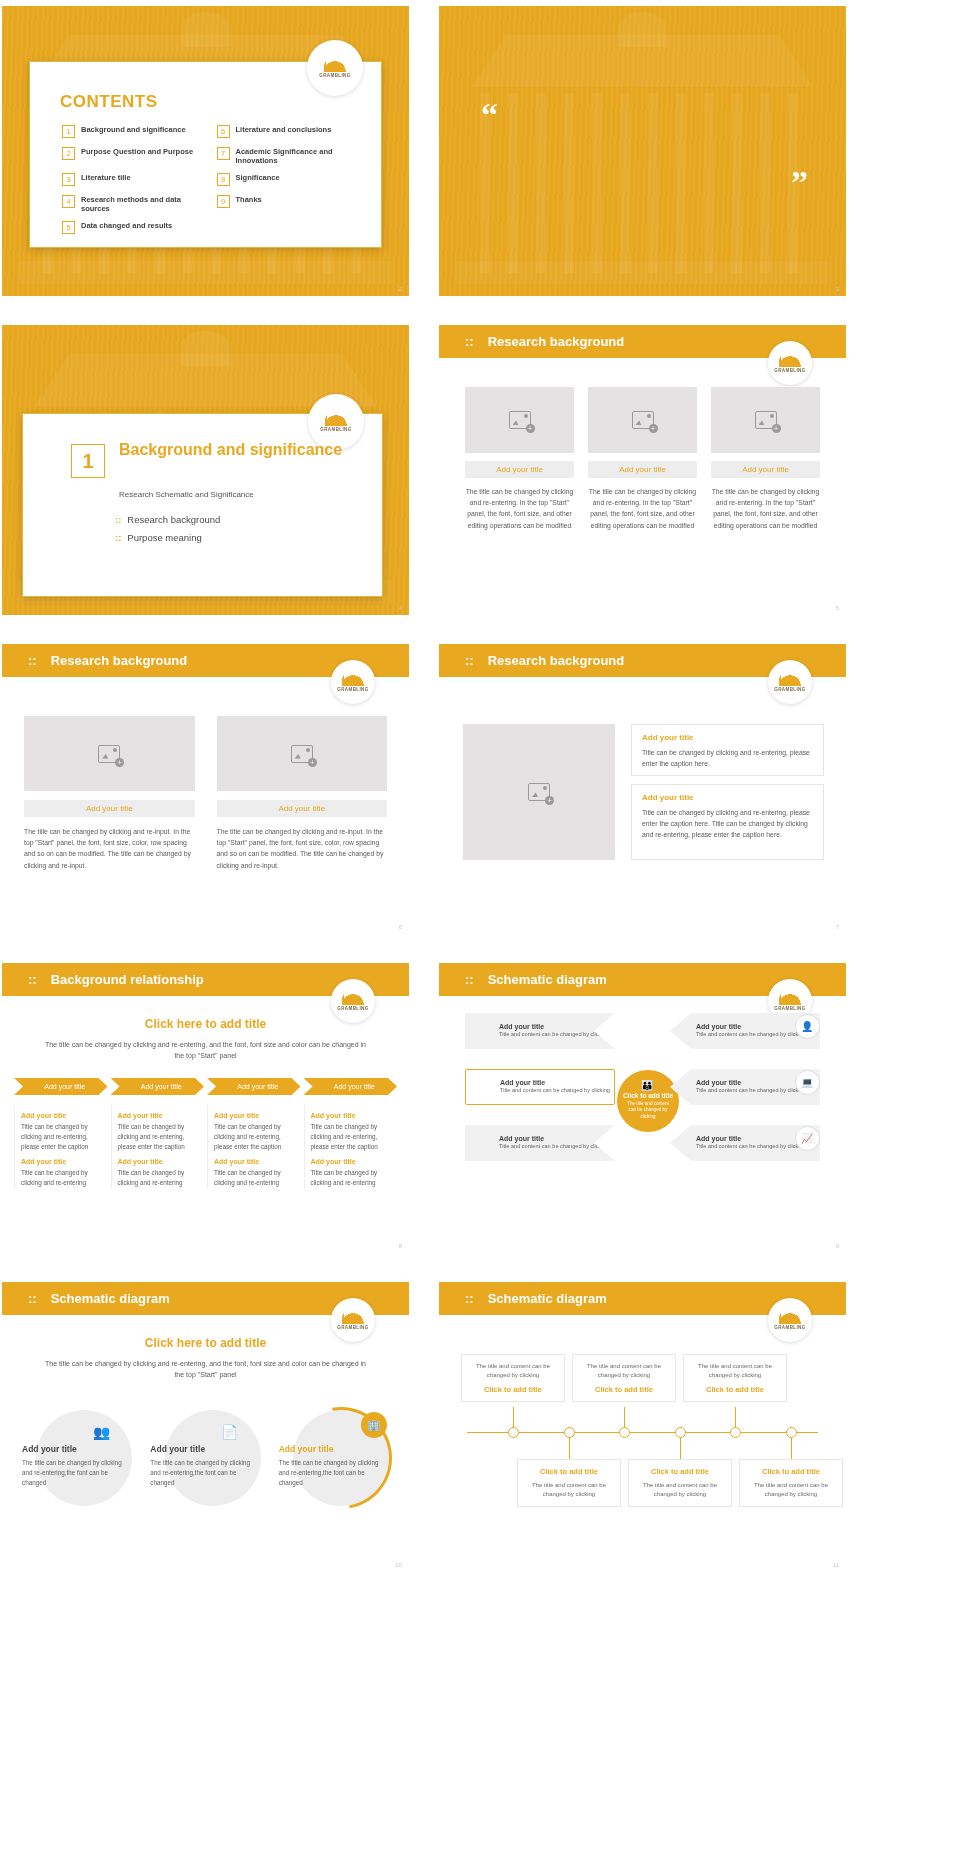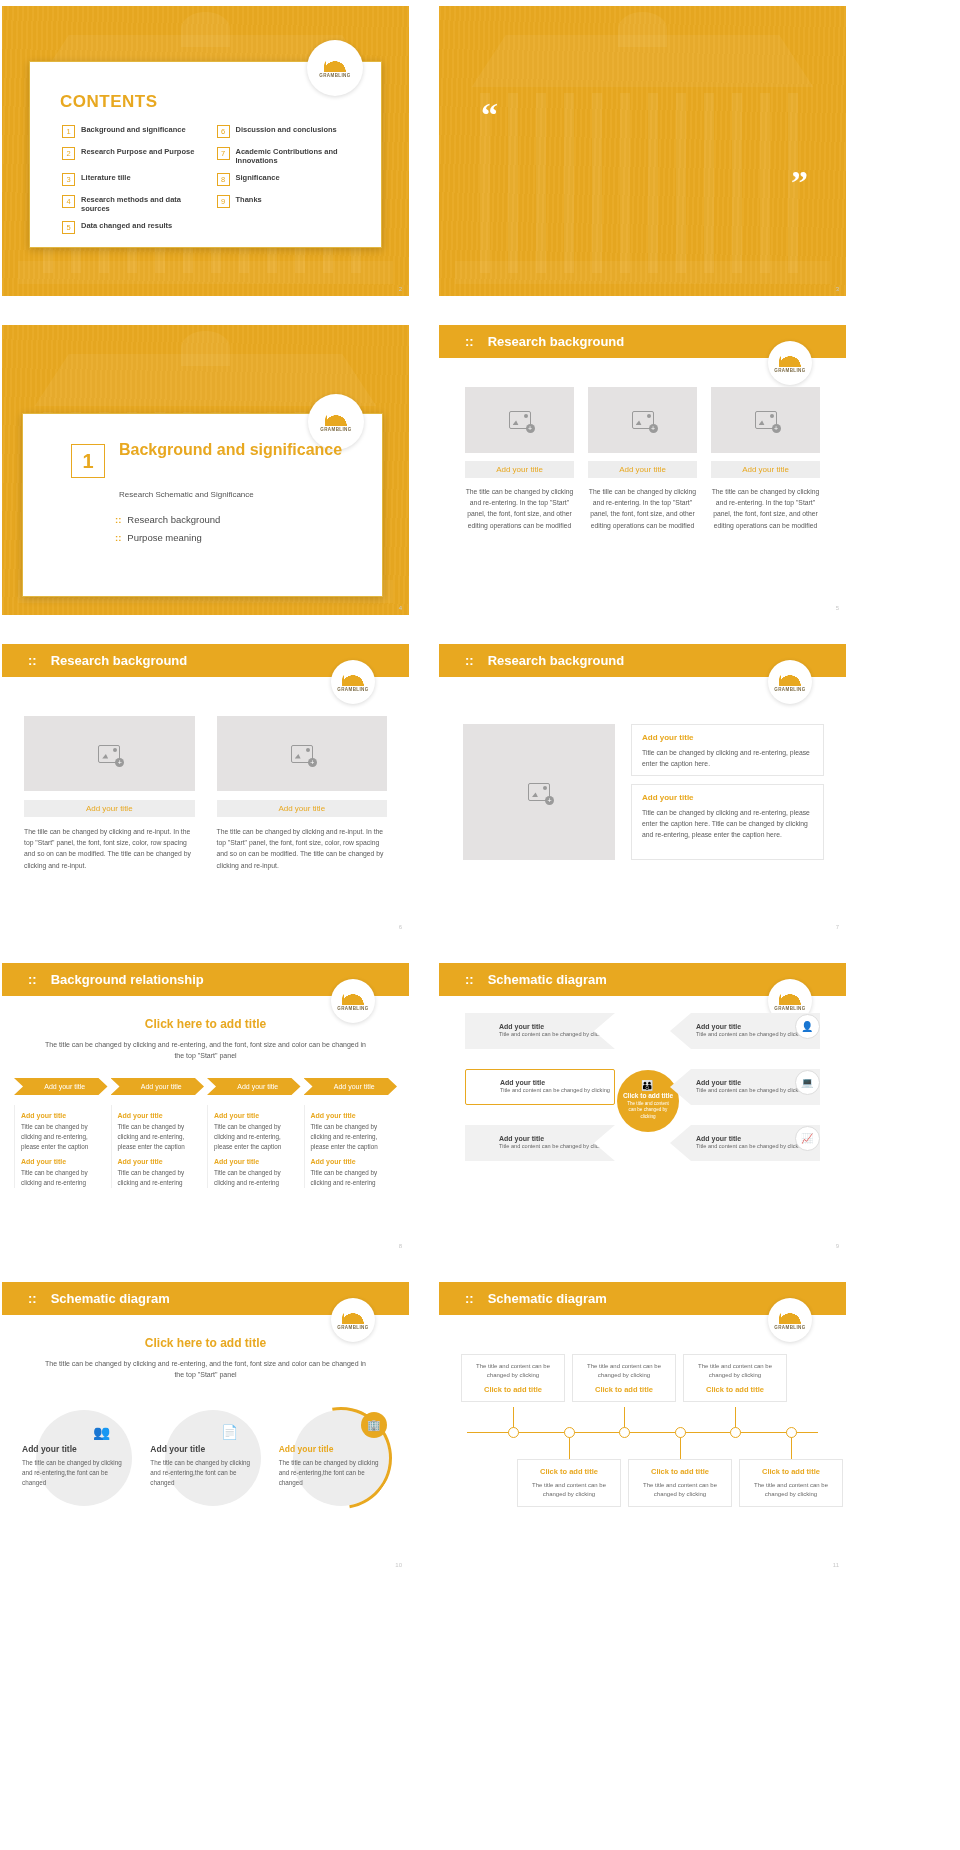--- a/index.html
+++ b/index.html
@@ -324,29 +324,29 @@
         <div class="lg-mark"></div>
         <div class="lg-text">GRAMBLING</div>
       </div>
       <div class="toc-grid">
         <div class="toc-item">
           <span class="toc-num">1</span>
           <span class="toc-label">Background and significance</span>
         </div>
         <div class="toc-item">
           <span class="toc-num">6</span>
-          <span class="toc-label">Discussion and conclusions</span>
+          <span class="toc-label">Literature and conclusions</span>
         </div>
         <div class="toc-item">
           <span class="toc-num">2</span>
-          <span class="toc-label">Research Purpose and Purpose</span>
+          <span class="toc-label">Purpose Question and Purpose</span>
         </div>
         <div class="toc-item">
           <span class="toc-num">7</span>
-          <span class="toc-label">Academic Contributions and Innovations</span>
+          <span class="toc-label">Academic Significance and Innovations</span>
         </div>
         <div class="toc-item">
           <span class="toc-num">3</span>
           <span class="toc-label">Literature tille</span>
         </div>
         <div class="toc-item">
           <span class="toc-num">8</span>
           <span class="toc-label">Significance</span>
         </div>
         <div class="toc-item">

